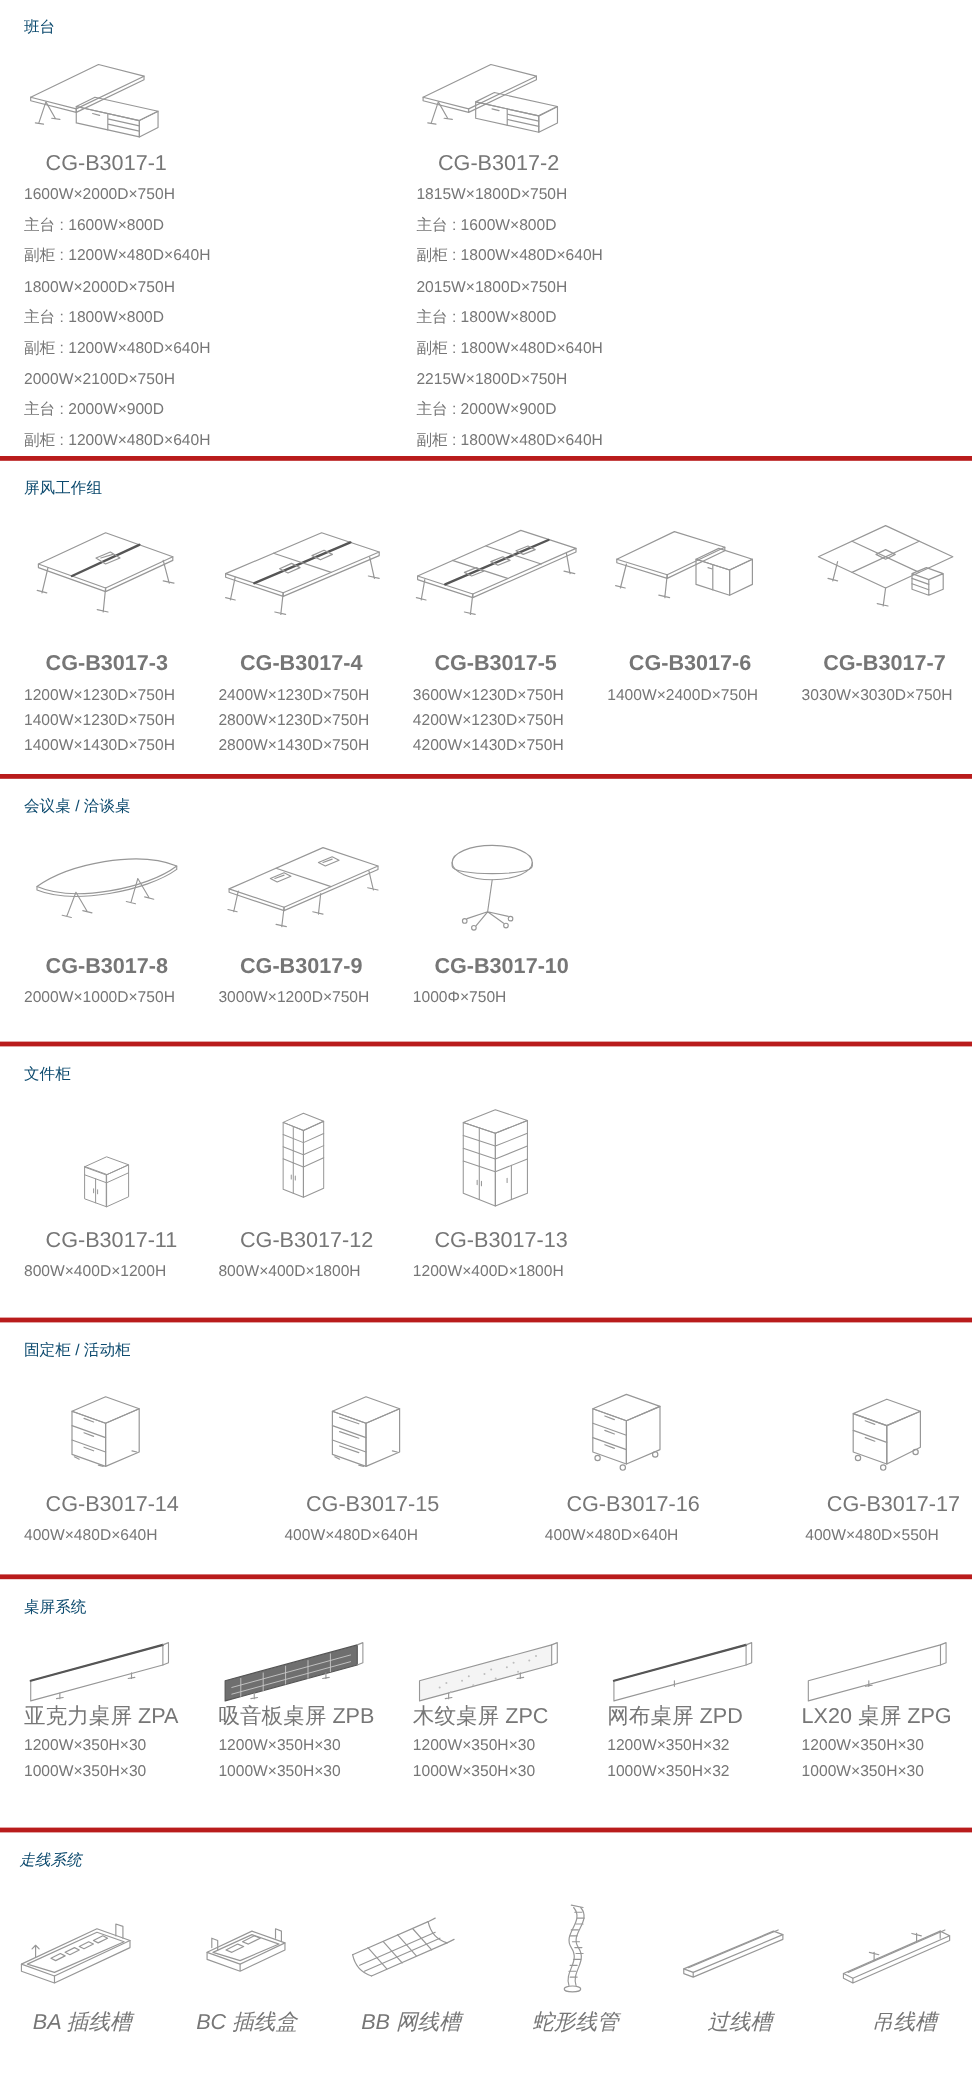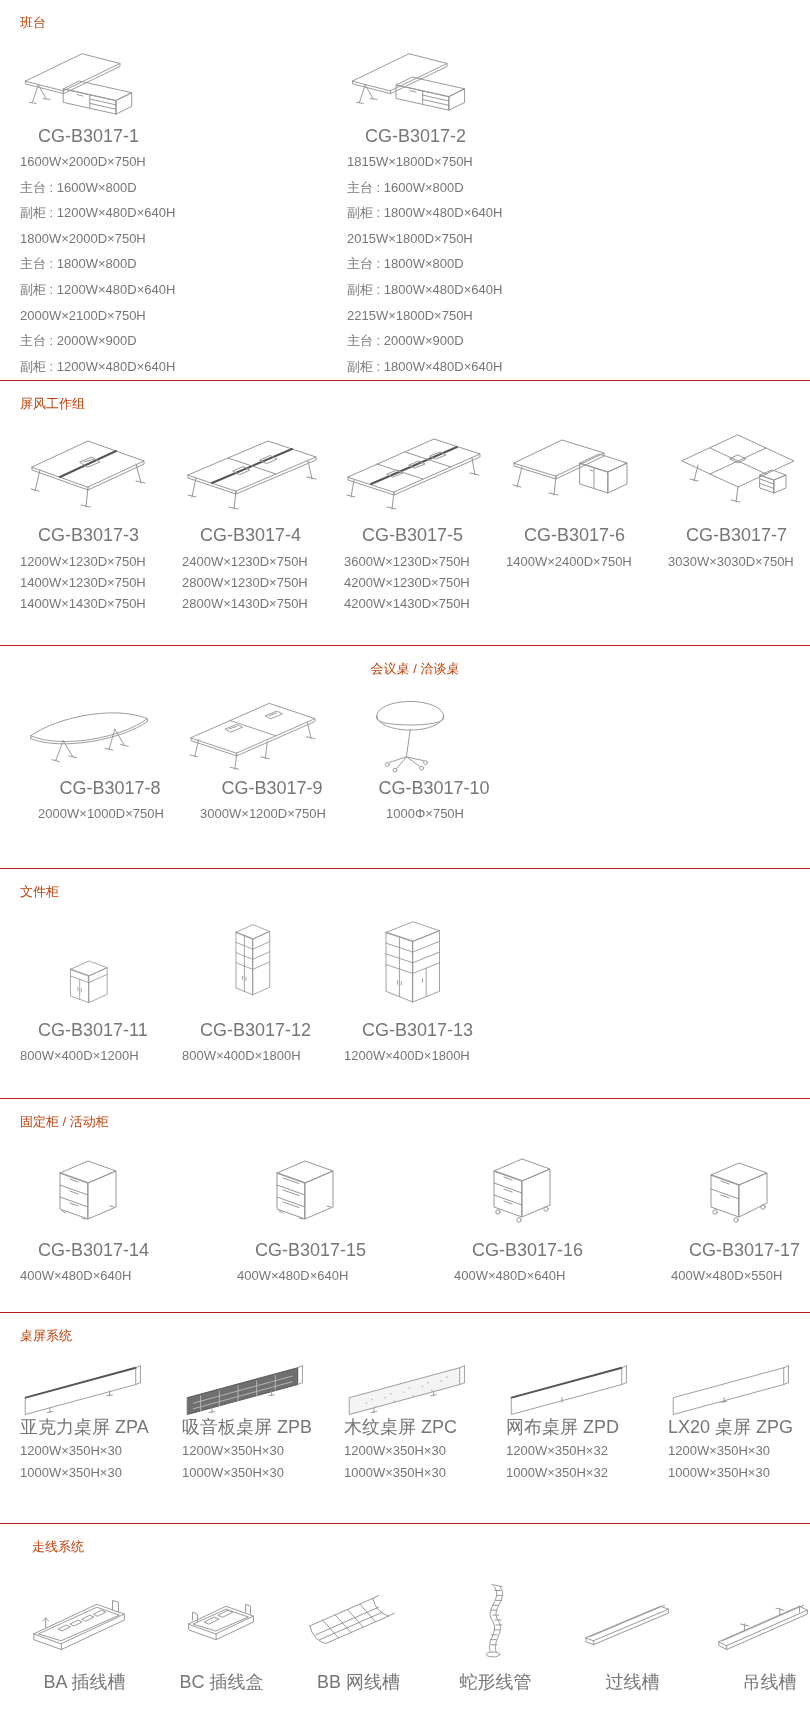--- a/index.html
+++ b/index.html
@@ -1,47 +1,47 @@
 <!DOCTYPE html>
 <html><head>
 <meta charset="utf-8">
 <style>
   html,body{margin:0;padding:0;background:#fff;}
   body{width:810px;height:1735px;overflow:hidden;
        font-family:"Liberation Sans","DejaVu Sans",sans-serif;color:#767676;}
-  .sec{box-sizing:border-box;border-top:1px solid #b91c1c;padding:14px 0 0 20px;overflow:hidden;}
+  .sec{box-sizing:border-box;border-top:4px solid #b91c1c;padding:14px 0 0 20px;overflow:hidden;}
   .sec.first{border-top:none;}
-  .sec-title{font-size:13px;line-height:18px;color:#c2410c;}
+  .sec-title{font-size:13px;line-height:18px;color:#0c4a6e;}
   .row{display:flex;align-items:flex-start;}
   .cell{flex:0 0 auto;}
   .ill{display:flex;align-items:flex-end;}
   .model{font-size:18px;line-height:16px;padding-left:18px;white-space:nowrap;}
   .spec{font-size:13px;white-space:nowrap;}
   
   .s1{height:380px;}
   .s1 .row{margin-top:12px;}
   .s1 .cell1{width:327px;}
   .s1 .ill{height:74px;}
   .s1 .model{margin-top:10px;}
   .s1 .specs{margin-top:5px;}
   .s1 .spec{line-height:25.6px;}
-  .s2{height:265px;} .s3{height:223px;text-align:center;} .s4{height:230px;} .s5{height:214px;}
+  .s2{height:265px;} .s3{height:223px;} .s4{height:230px;} .s5{height:214px;}
   .s6{height:211px;} .s7{height:212px;}
   .s2 .cell,.s3 .cell,.s4 .cell,.s6 .cell{width:162px;}
   .s5 .cell{width:217px;}
-  .s7{padding-left:16px;}
+  .s7{padding-left:0;font-style:italic;}
   .s7 .sec-title{padding-left:16px;}
   .s7 .cell{width:137px;}
   .s2 .row,.s3 .row{margin-top:10px;}
   .s4 .row,.s5 .row{margin-top:8px;}
   .s6 .row{margin-top:16px;}
   .s7 .row{margin-top:12px;}
   .s2 .ill{height:98px;} .s3 .ill{height:86px;} .s4 .ill{height:102px;}
   .s5 .ill{height:92px;} .s6 .ill{height:58px;} .s7 .ill{height:94px;justify-content:center;width:120px;margin:0 auto;}
-  .s2 .model,.s3 .model{margin-top:6px;}
+  .s2 .model,.s3 .model{margin-top:20px;font-weight:bold;}
   .s4 .model,.s5 .model{margin-top:11px;}
   .s6 .model{padding-left:0;}
   .s7 .model{margin-top:12px;padding-left:0;text-align:center;}
   .s2 .specs,.s3 .specs,.s4 .specs,.s5 .specs{margin-top:8px;}
   .s2 .spec{line-height:21px;}
   .s3 .spec,.s4 .spec,.s5 .spec{line-height:20px;}
   .s6 .specs{margin-top:5px;}
   .s6 .spec{line-height:22px;}
   
   .ill svg *{stroke:#979797;fill:none;stroke-width:1;stroke-linecap:round;stroke-linejoin:round;}

